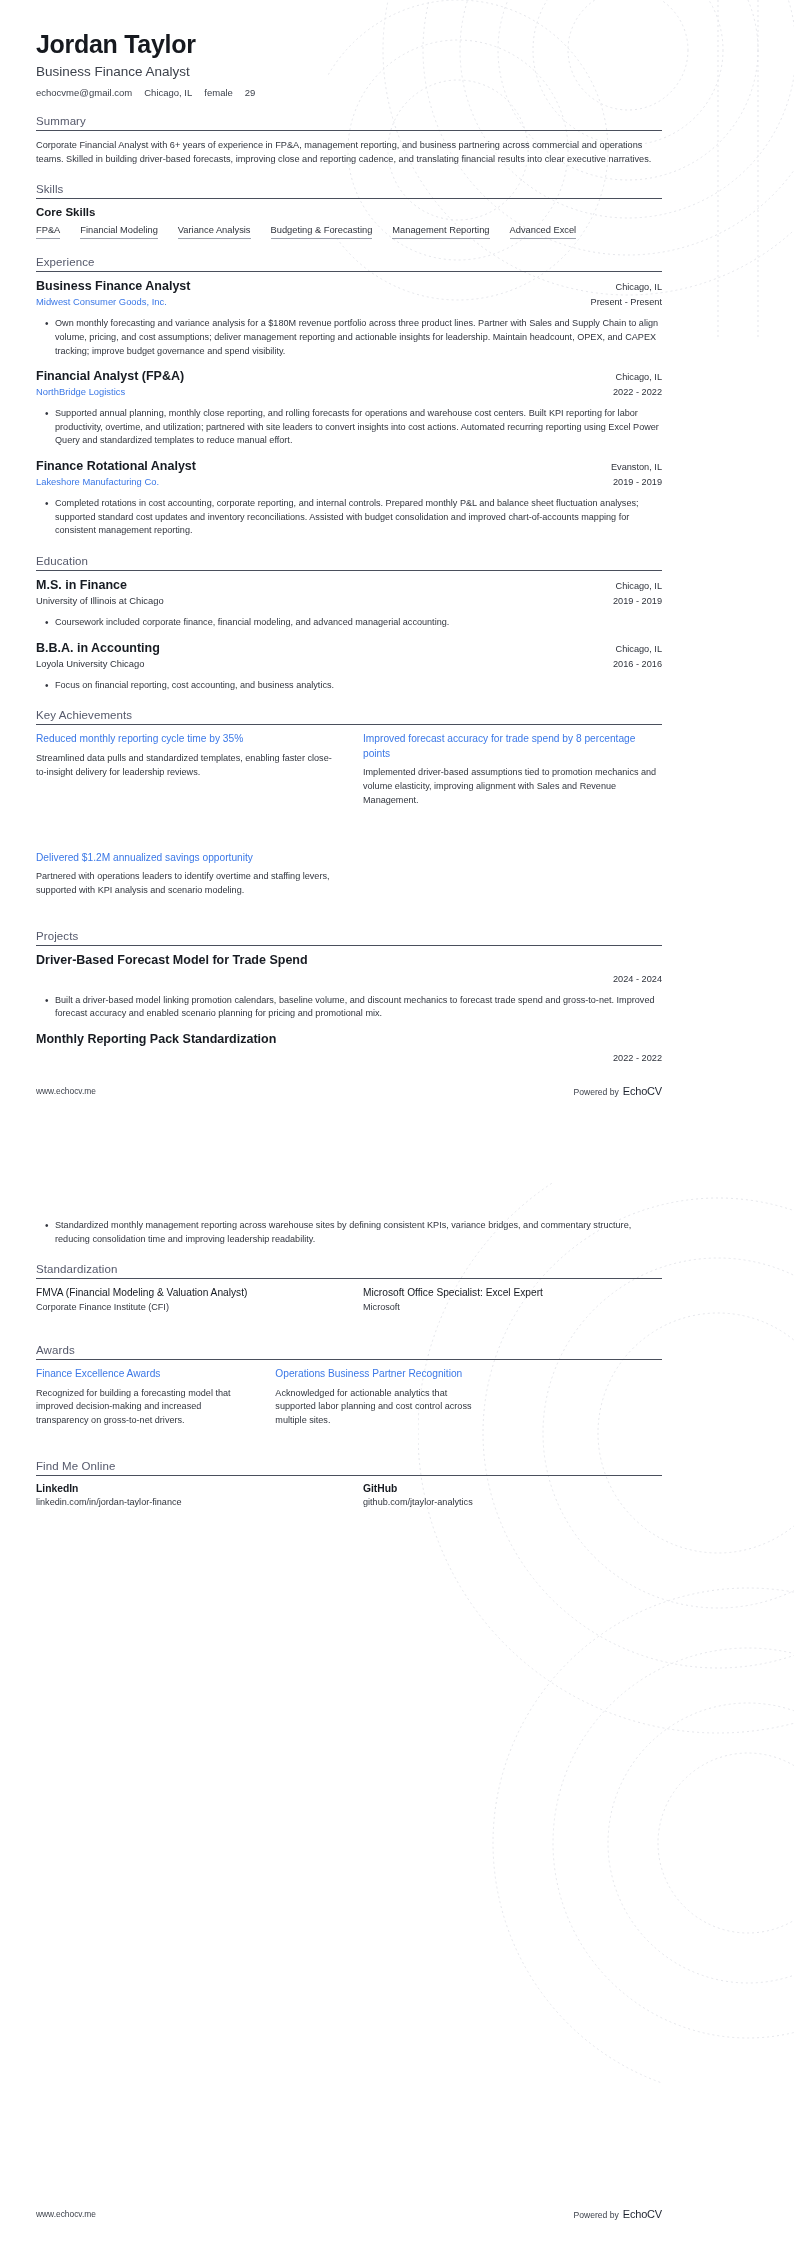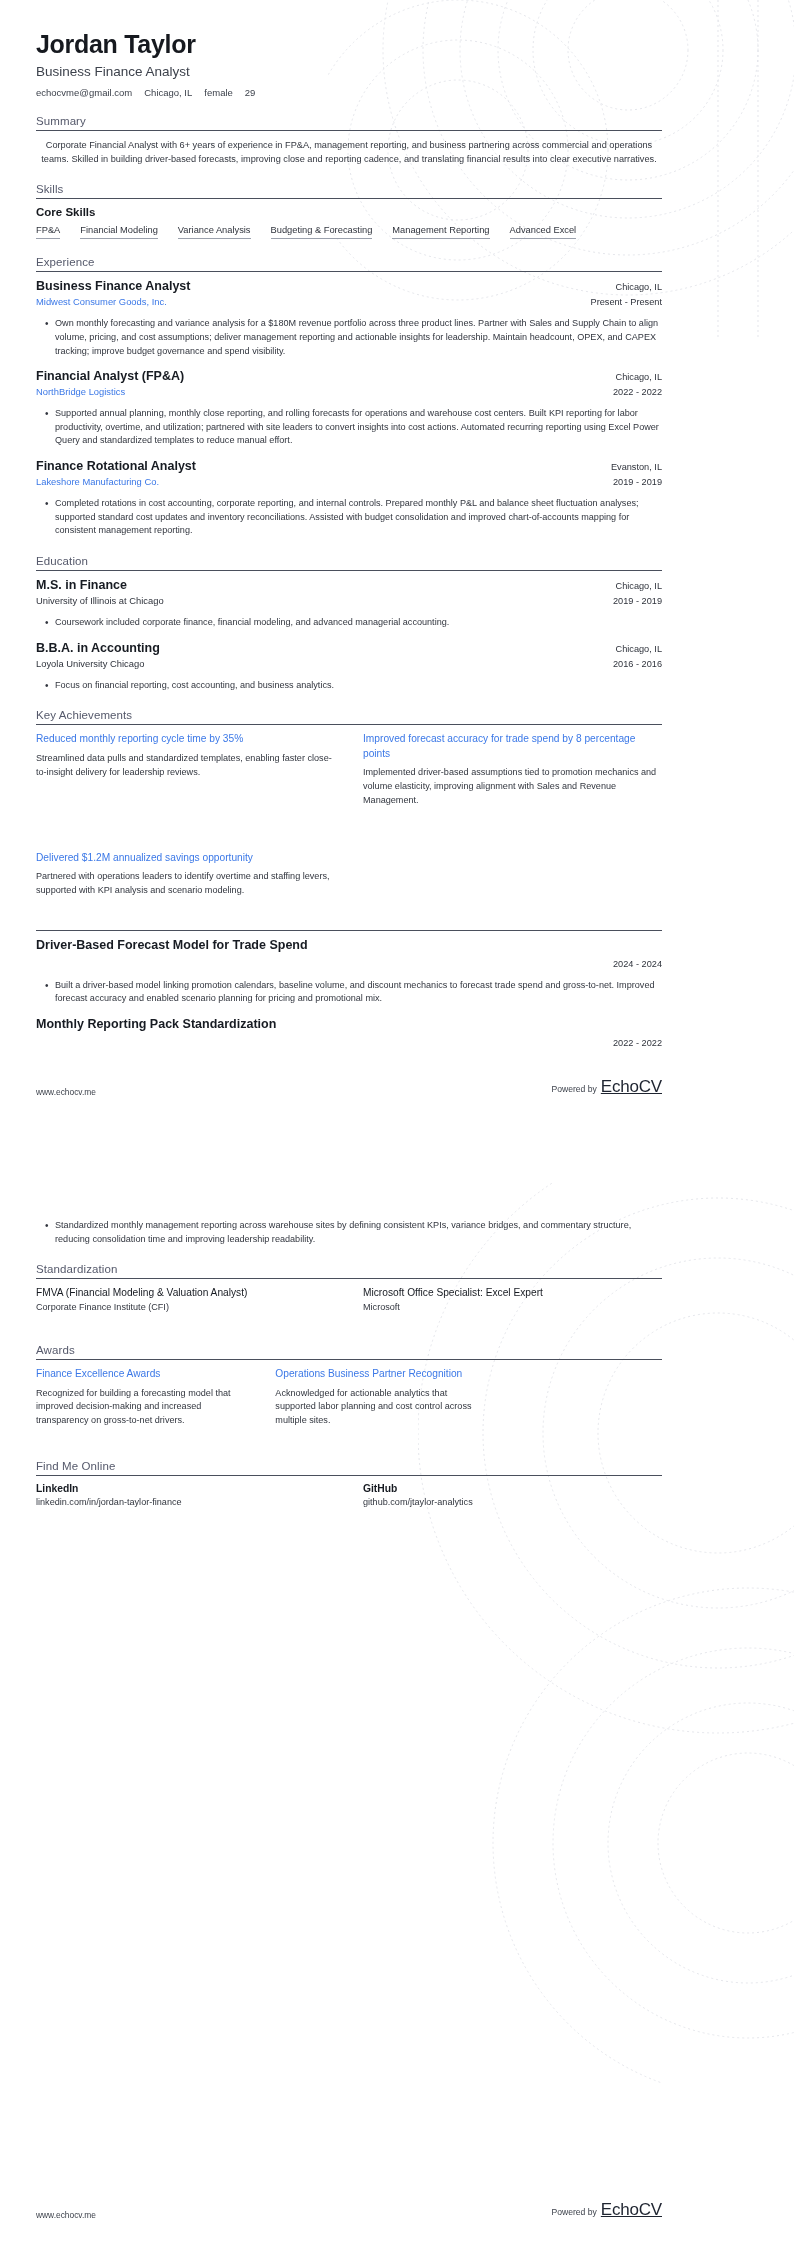--- a/index.html
+++ b/index.html
@@ -70,21 +70,21 @@
   .section-rule {
     border-bottom: 1.6px solid #4a4f5c;
     width: 100%;
     margin-bottom: 7px;
   }
 
   .para {
     font-size: 9.2px;
     line-height: 1.55;
     color: #32363f;
-    text-align: center;
+    text-align: left;
   }
 
   
   .skill-group-name {
     font-size: 11.5px;
     font-weight: bold;
     color: #16191f;
     margin-bottom: 7px;
   }
   .skill-tags {
@@ -214,39 +214,38 @@
   }
 
   
   .page-footer {
     position: absolute;
     left: 36px;
     right: 36px;
     bottom: 26px;
     display: flex;
     justify-content: space-between;
-    align-items: flex-end;
+    align-items: center;
     z-index: 3;
   }
   .footer-url {
     font-size: 8.4px;
     color: #3a3f49;
   }
   .footer-brand {
     font-size: 8.6px;
     color: #3a3f49;
     display: flex;
     gap: 4px;
     align-items: baseline;
   }
   .footer-brand .brand-mark {
-    font-size: 17px;
+    font-size: 11px;
     color: #1e2430;
     letter-spacing: -0.2px;
-    text-decoration: underline;
   }
 </style>
 </head>
 <body>
 
 <div class="page">
 
   <div class="rings" style="top:-180px; right:-150px; width:520px; height:520px;">
     <svg width="520" height="520" viewBox="0 0 520 520">
       <g fill="none" stroke="#c9ccd6" stroke-width="1" stroke-dasharray="2 3">
@@ -390,20 +389,21 @@
           <div class="ach-desc">Implemented driver-based assumptions tied to promotion mechanics and volume elasticity, improving alignment with Sales and Revenue Management.</div>
         </div>
         <div class="col-item">
           <div class="ach-title">Delivered $1.2M annualized savings opportunity</div>
           <div class="ach-desc">Partnered with operations leaders to identify overtime and staffing levers, supported with KPI analysis and scenario modeling.</div>
         </div>
       </div>
     </div>
 
     <div class="section">
+      <div class="section-title">Projects</div>
       <div class="section-rule"></div>
 
       <div class="entry">
         <div class="proj-title">Driver-Based Forecast Model for Trade Spend</div>
         <div class="proj-date">2024  -  2024</div>
         <ul class="bullets">
           <li>Built a driver-based model linking promotion calendars, baseline volume, and discount mechanics to forecast trade spend and gross-to-net. Improved forecast accuracy and enabled scenario planning for pricing and promotional mix.</li>
         </ul>
       </div>
 

